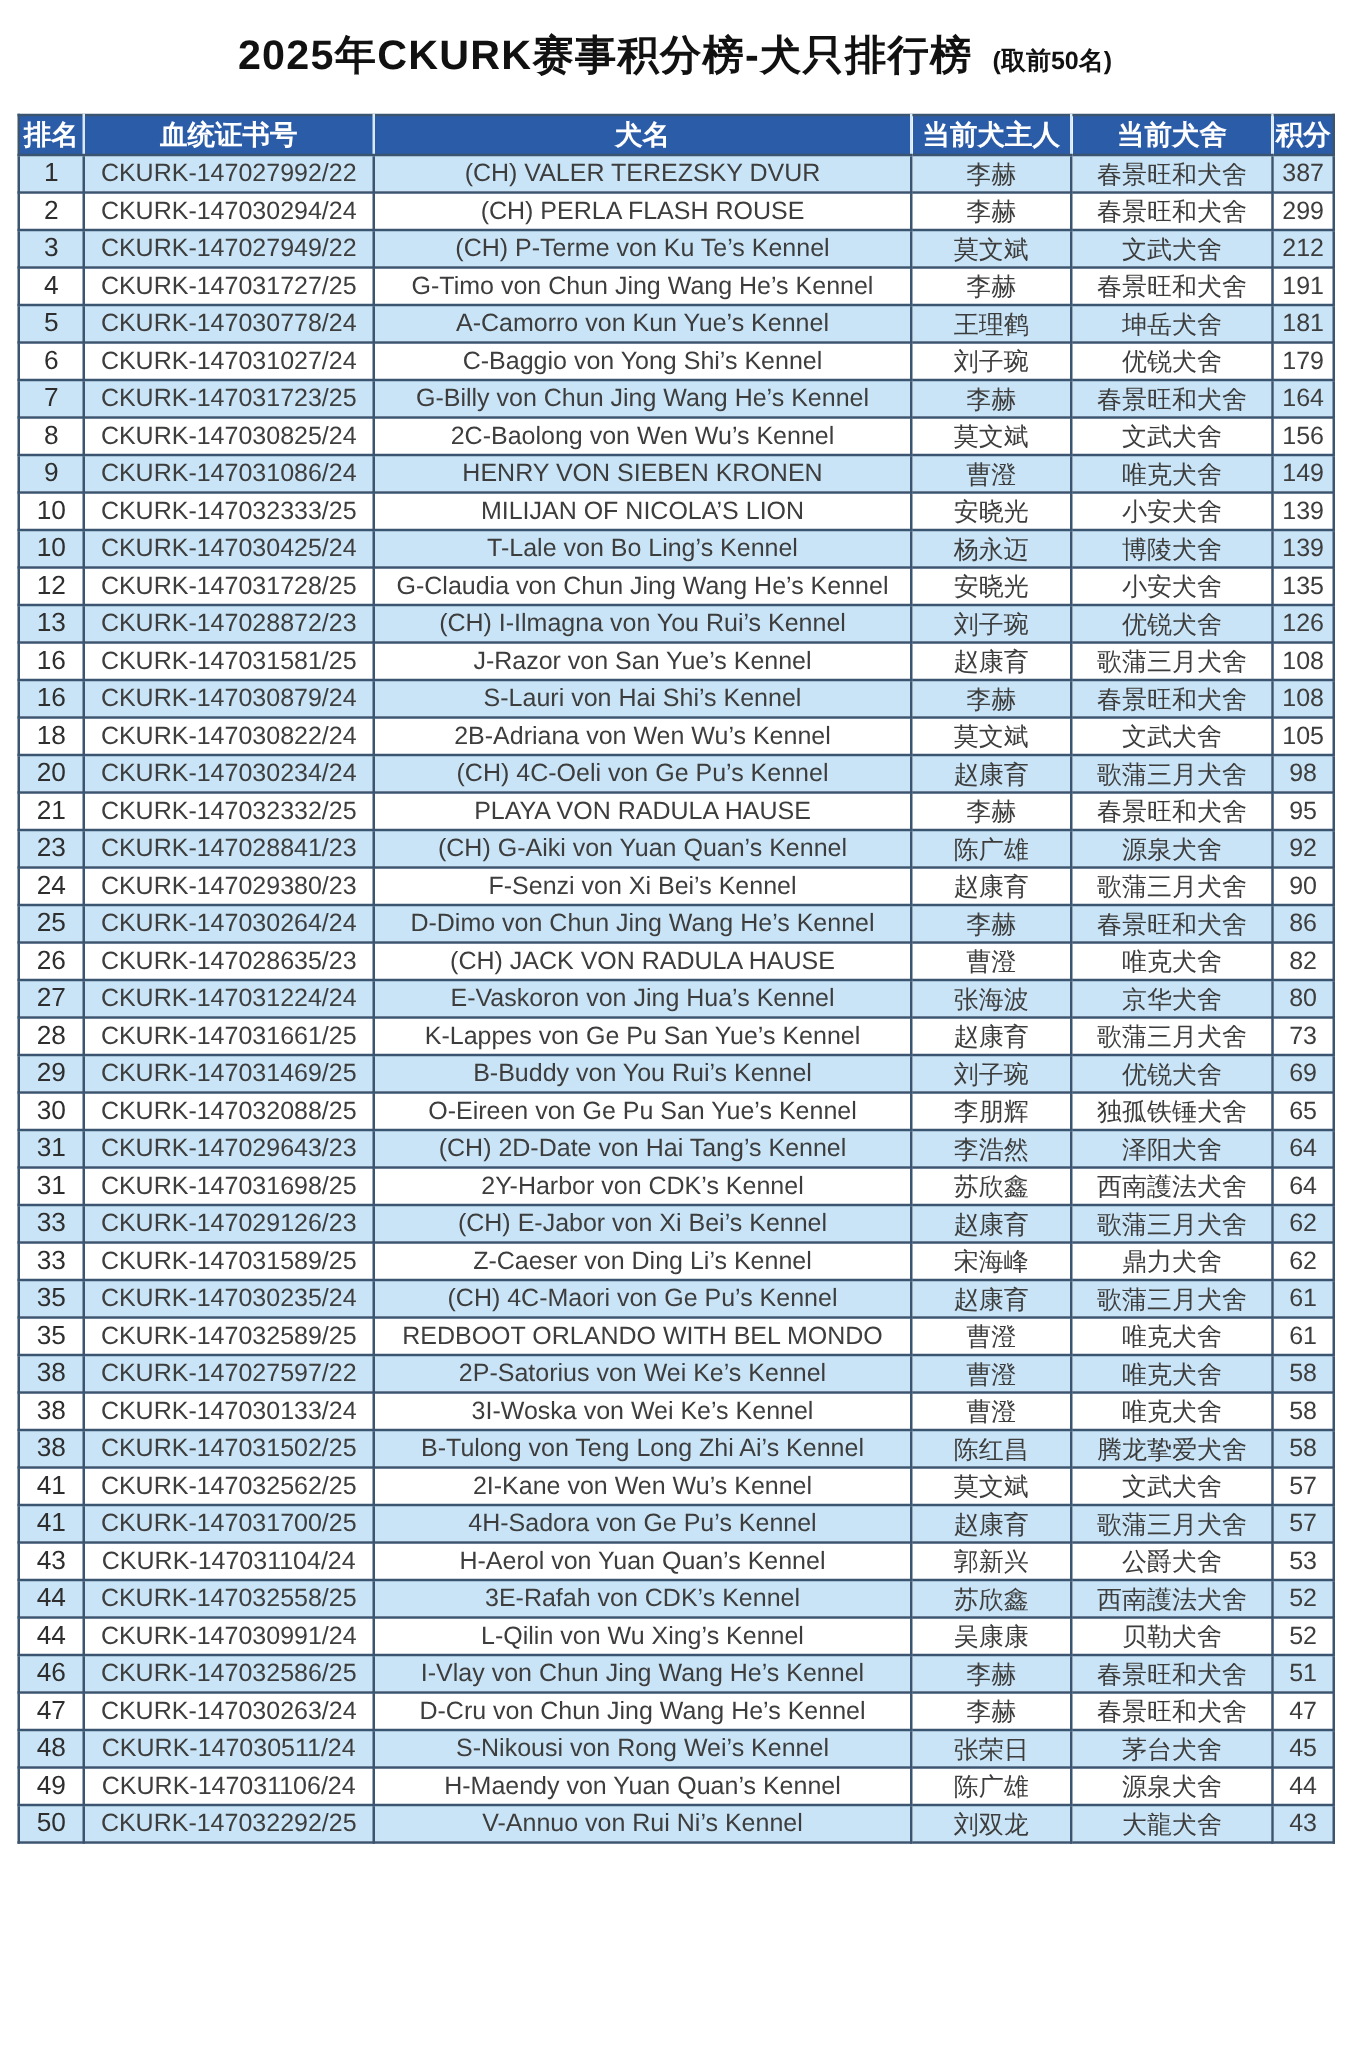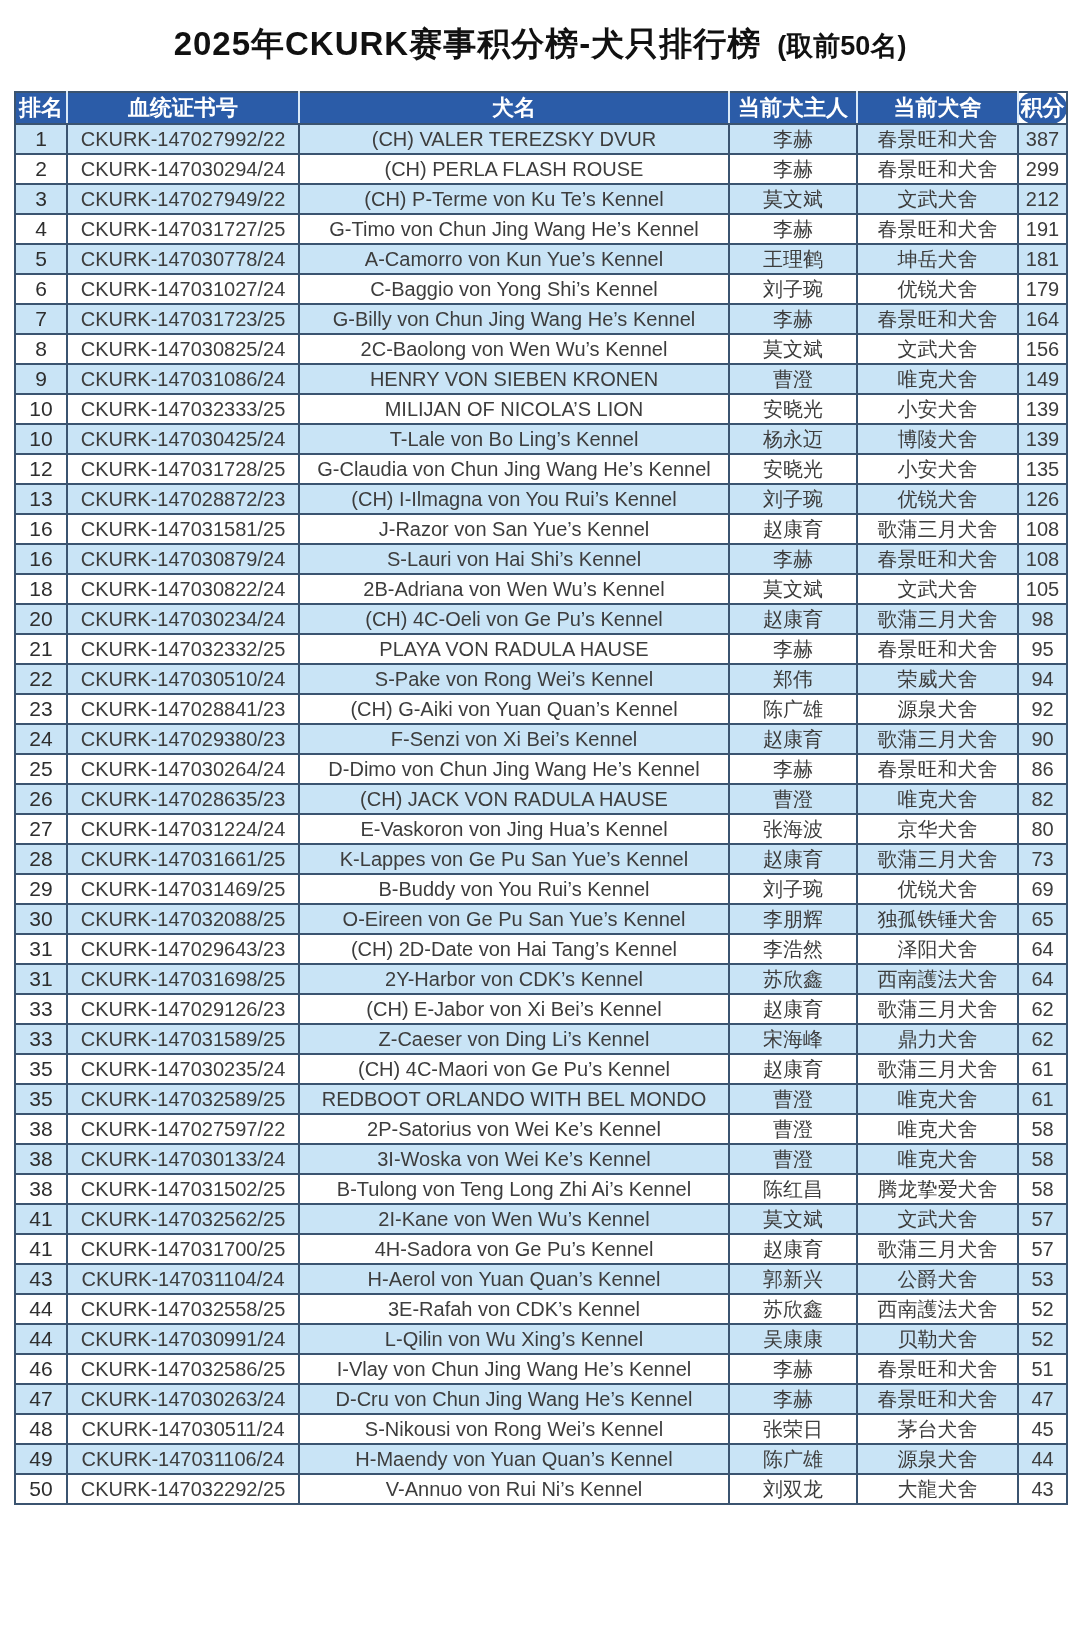--- a/index.html
+++ b/index.html
@@ -18,21 +18,21 @@
   .page{padding-top:22px;}
   .page-title{
     margin:0 0 24px 0;
     text-align:center;
     font-size:33px;
     font-weight:bold;
     color:#111111;
     letter-spacing:1px;
   }
   .page-title .subtitle{
-    font-size:27px;
+    font-size:20px;
     font-weight:bold;
     margin-left:6px;
     letter-spacing:0;
   }
   table.ranking{
     margin-left:14px;
     width:1052px;
     border-collapse:collapse;
     table-layout:fixed;
   }
@@ -47,21 +47,21 @@
     background:var(--header-bg);
     color:#ffffff;
     font-size:22px;
     font-weight:bold;
     padding:0;
     border:2px solid var(--border);
     border-right-color:#d9e9f7;
     white-space:nowrap;
     overflow:hidden;
   }
-  th:last-child{border-right-color:var(--border);border-radius:17px;}
+  th:last-child{border-right-color:var(--border);}
   td{
     height:30px;
     padding:0 2px;
     border:2px solid var(--border);
     text-align:center;
     vertical-align:middle;
     font-size:20px;
     color:var(--cell-text);
     white-space:nowrap;
     overflow:hidden;
@@ -237,28 +237,20 @@
         </tr>
         <tr>
           <td class="rank">21</td>
           <td>CKURK-147032332/25</td>
           <td>PLAYA VON RADULA HAUSE</td>
           <td>李赫</td>
           <td>春景旺和犬舍</td>
           <td>95</td>
         </tr>
         <tr>
-          <td class="rank">22</td>
-          <td>CKURK-147030510/24</td>
-          <td>S-Pake von Rong Wei’s Kennel</td>
-          <td>郑伟</td>
-          <td>荣威犬舍</td>
-          <td>94</td>
-        </tr>
-        <tr>
           <td class="rank">23</td>
           <td>CKURK-147028841/23</td>
           <td>(CH)  G-Aiki von Yuan Quan’s Kennel</td>
           <td>陈广雄</td>
           <td>源泉犬舍</td>
           <td>92</td>
         </tr>
         <tr>
           <td class="rank">24</td>
           <td>CKURK-147029380/23</td>

